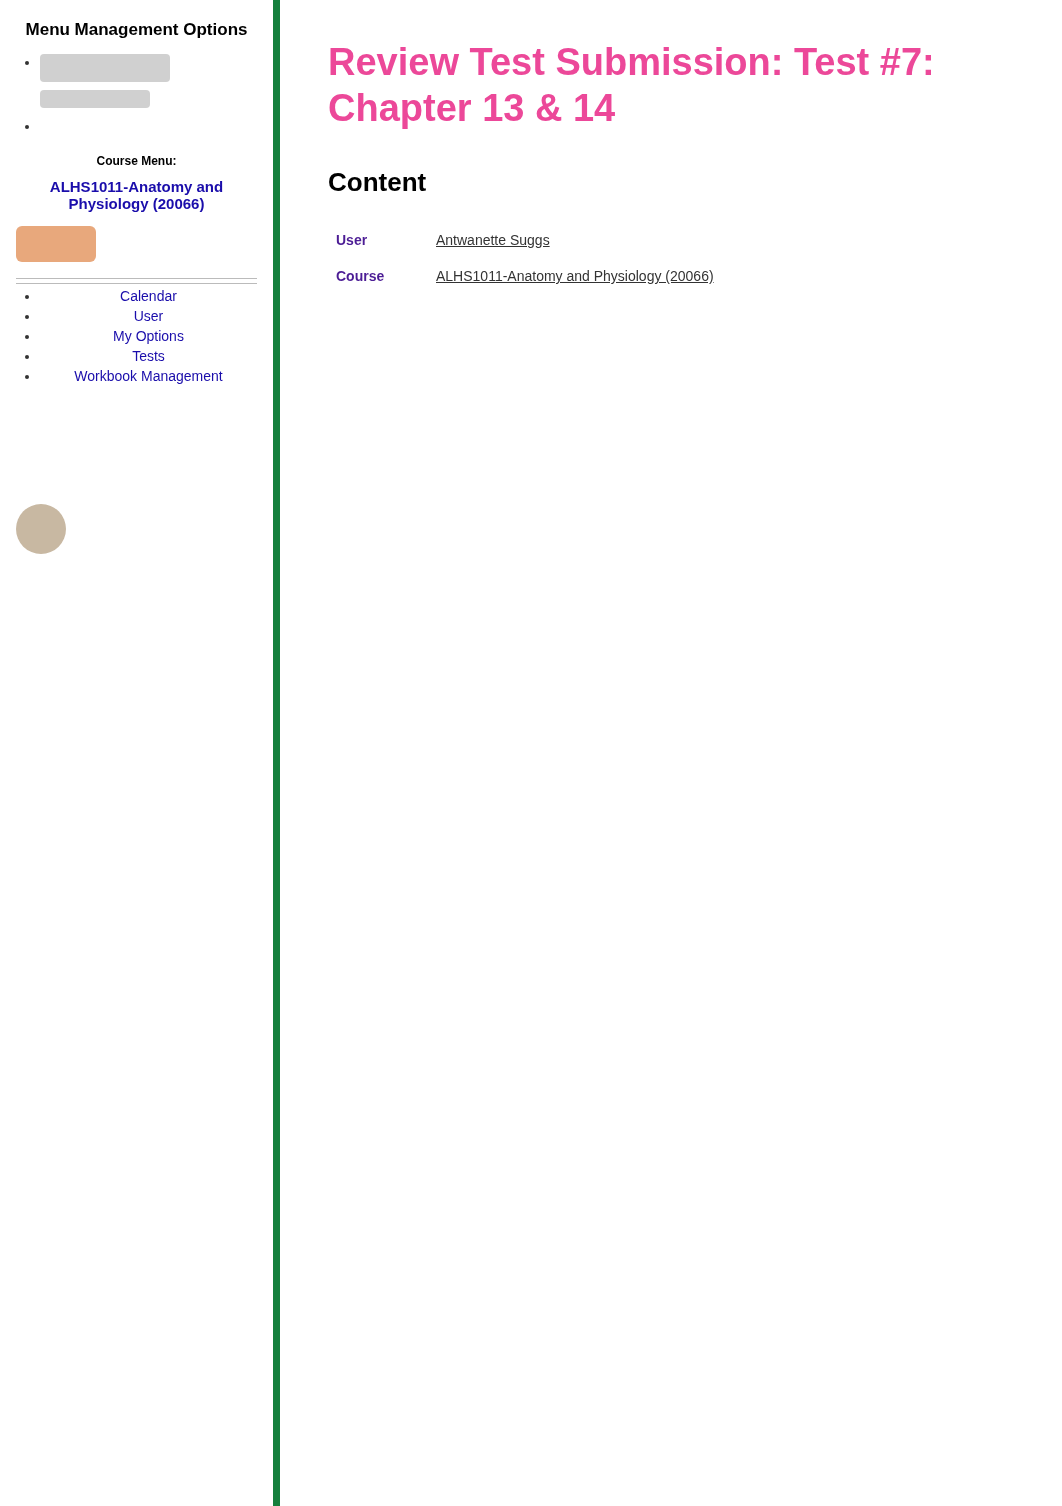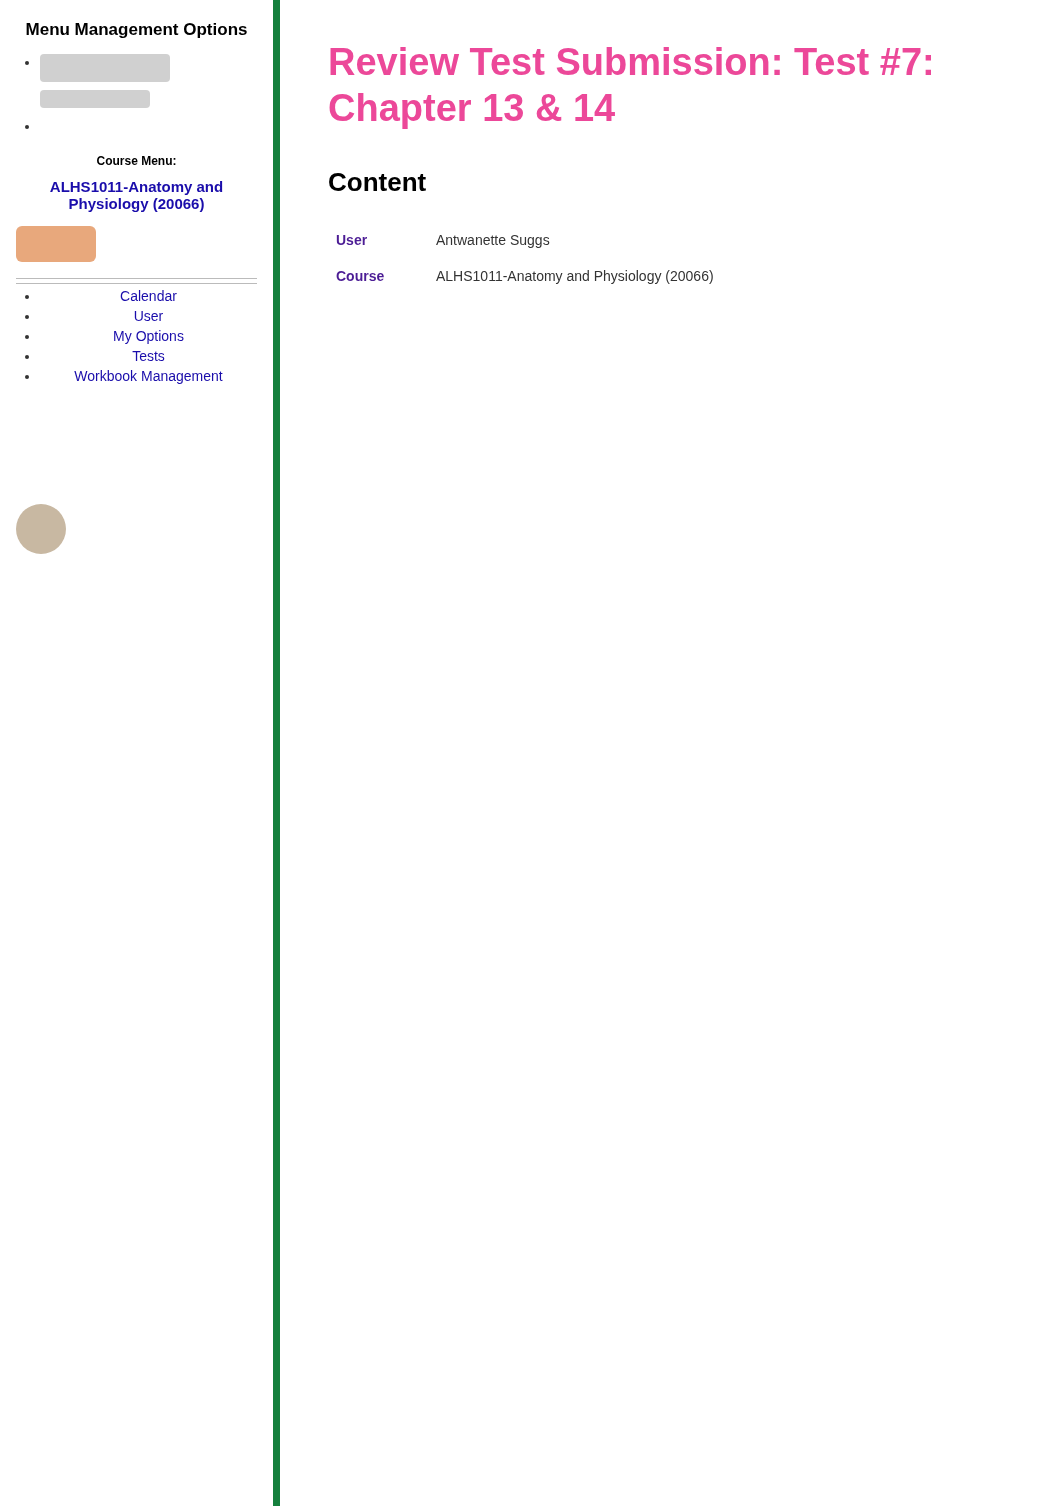--- a/index.html
+++ b/index.html
@@ -157,20 +157,21 @@
     }
 
     .info-table tr td:first-child {
       font-weight: bold;
       width: 100px;
       color: #4c1d95;
     }
 
     .info-table tr td:last-child {
       color: #333;
+      text-decoration: underline;
     }
 
     .section-divider-line {
       border: none;
       border-top: 1px solid #bbb;
       margin: 4px 0 4px 0;
     }
   </style>
 </head>
 <body>

